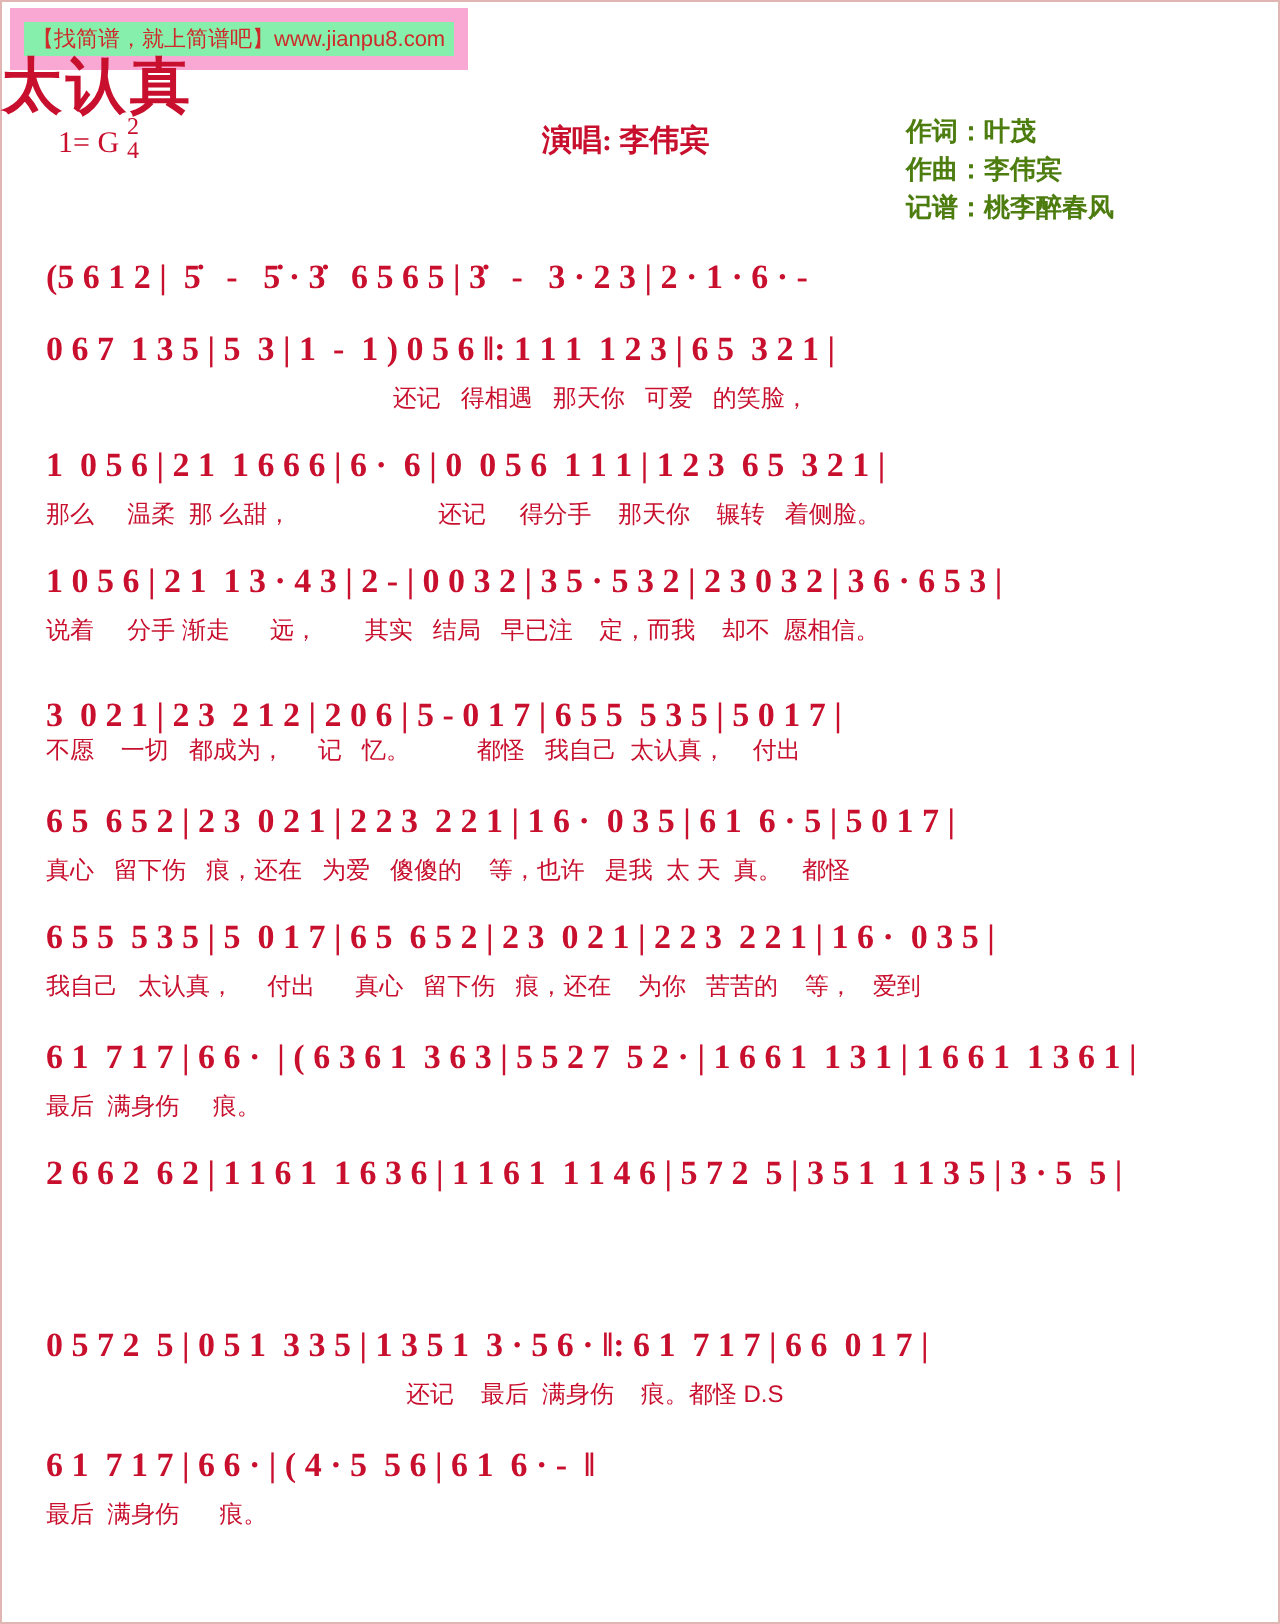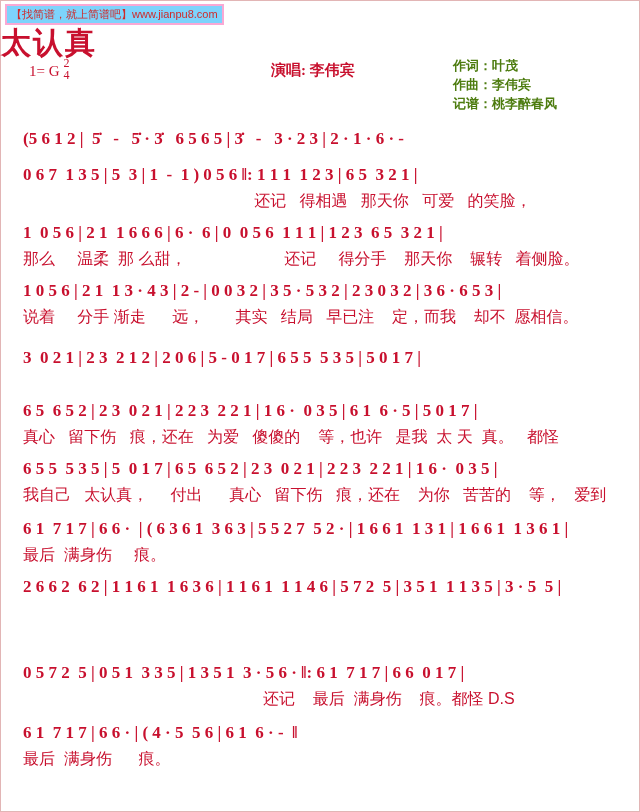--- a/index.html
+++ b/index.html
@@ -12,22 +12,22 @@
     overflow:hidden;
   }
   .sheet{
     position:absolute;inset:0;
     border:1px solid #e2b5b5;
     box-sizing:border-box;
   }
   
   .banner{
     position:absolute;left:4px;top:3px;
-    border:2px solid #f9a8d4;
-    background:#7dd3fc;
+    border:7px solid #f9a8d4;
+    background:#86efac;
     font-size:11px;
     padding:1px 4px;
     color:#cf2a2a;
     font-family:"Liberation Sans", sans-serif;
     letter-spacing:0px;
   }
   
   .title{
     position:absolute;top:22px;left:0;width:640px;
     font-size:30px;
@@ -61,21 +61,21 @@
     position:absolute;left:22px;width:600px;
     font-size:17px;
     color:#c8102e;
     white-space:pre;
     font-family:"Liberation Serif", serif;
     letter-spacing:0px;
     font-weight:bold;
   }
   .lyr{
     position:absolute;left:22px;width:600px;
-    font-size:16px;color:#c8102e;
+    font-size:12px;color:#c8102e;
     white-space:pre;
     font-family:"Liberation Sans", sans-serif;
     font-weight:normal;
   }
   
   .footer{
     position:absolute;left:0;bottom:8px;width:640px;
     text-align:center;
     font-size:11.5px;
     color:#c8102e;
@@ -109,20 +109,21 @@
   <div class="line" style="top:164px">0 6 7  1 3 5 | 5  3 | 1  -  1 ) 0 5 6 ‖: 1 1 1  1 2 3 | 6 5  3 2 1 |</div>
   <div class="lyr" style="top:190px">                                                    还记   得相遇   那天你   可爱   的笑脸，</div>
 
   <div class="line" style="top:222px">1  0 5 6 | 2 1  1 6 6 6 | 6 ·  6 | 0  0 5 6  1 1 1 | 1 2 3  6 5  3 2 1 |</div>
   <div class="lyr" style="top:248px">那么     温柔  那 么甜，                      还记     得分手    那天你    辗转   着侧脸。</div>
 
   <div class="line" style="top:280px">1 0 5 6 | 2 1  1 3 · 4 3 | 2 - | 0 0 3 2 | 3 5 · 5 3 2 | 2 3 0 3 2 | 3 6 · 6 5 3 |</div>
   <div class="lyr" style="top:306px">说着     分手 渐走      远，       其实   结局   早已注    定，而我    却不  愿相信。</div>
 
   <div class="line" style="top:347px">3  0 2 1 | 2 3  2 1 2 | 2 0 6 | 5 - 0 1 7 | 6 5 5  5 3 5 | 5 0 1 7 |</div>
+  <div class="lyr" style="top:366px">不愿    一切   都成为，     记   忆。          都怪   我自己  太认真，    付出</div>
 
   <div class="line" style="top:400px">6 5  6 5 2 | 2 3  0 2 1 | 2 2 3  2 2 1 | 1 6 ·  0 3 5 | 6 1  6 · 5 | 5 0 1 7 |</div>
   <div class="lyr" style="top:426px">真心   留下伤   痕，还在   为爱   傻傻的    等，也许   是我  太 天  真。   都怪</div>
 
   <div class="line" style="top:458px">6 5 5  5 3 5 | 5  0 1 7 | 6 5  6 5 2 | 2 3  0 2 1 | 2 2 3  2 2 1 | 1 6 ·  0 3 5 |</div>
   <div class="lyr" style="top:484px">我自己   太认真，     付出      真心   留下伤   痕，还在    为你   苦苦的    等，   爱到</div>
 
   <div class="line" style="top:518px">6 1  7 1 7 | 6 6 ·  | ( 6 3 6 1  3 6 3 | 5 5 2 7  5 2 · | 1 6 6 1  1 3 1 | 1 6 6 1  1 3 6 1 |</div>
   <div class="lyr" style="top:544px">最后  满身伤     痕。</div>
 

